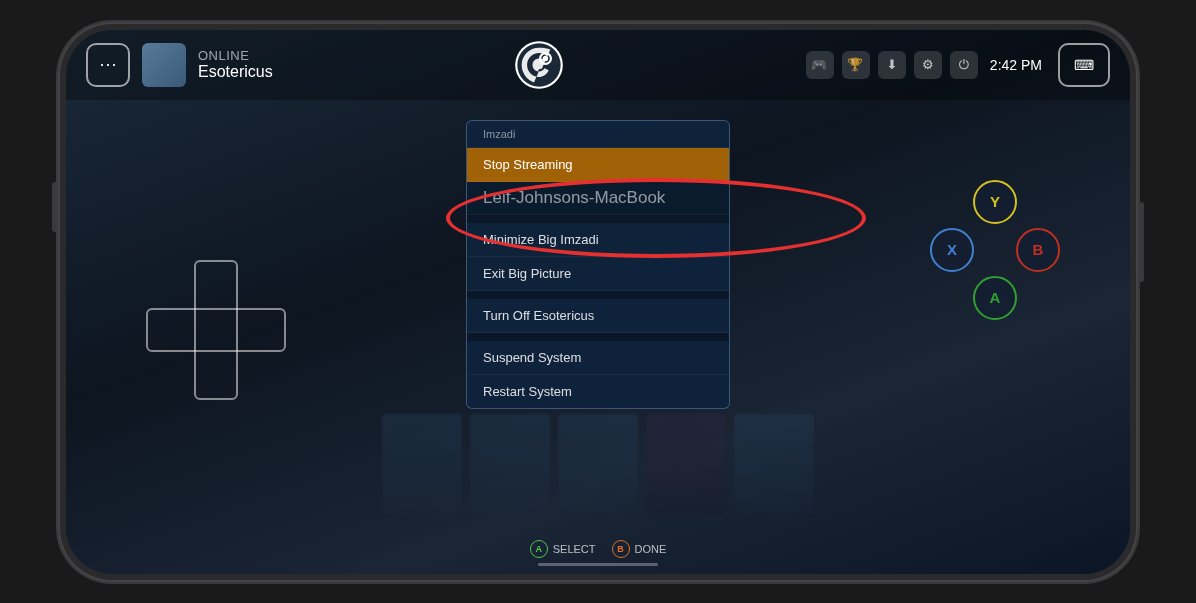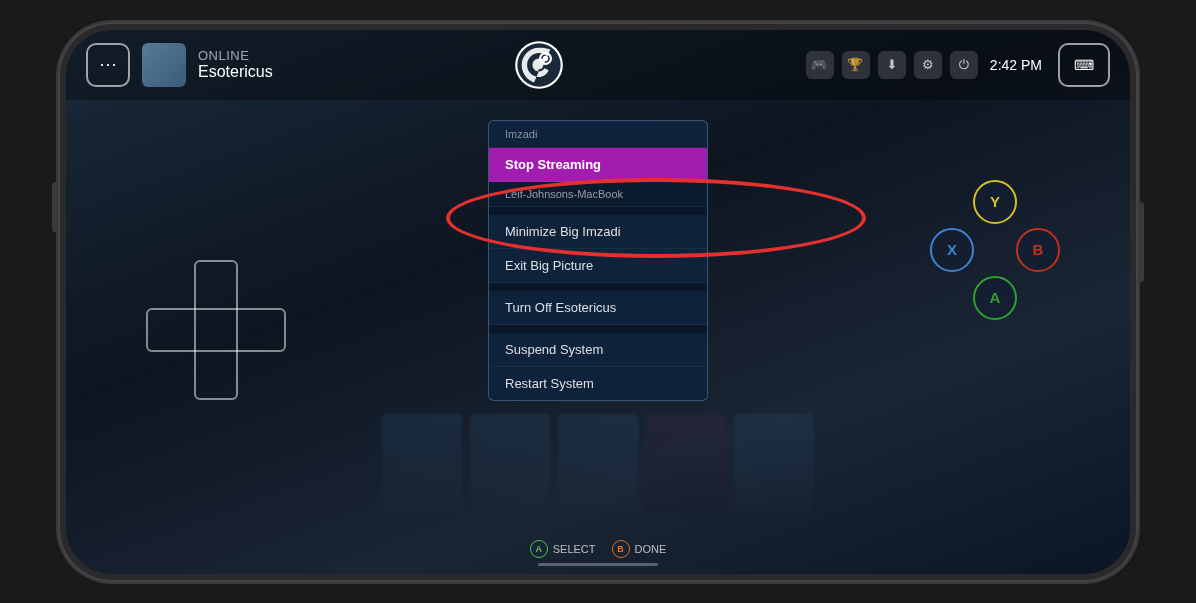--- a/index.html
+++ b/index.html
@@ -247,21 +247,21 @@
       font-size: 15px;
       font-weight: bold;
     }
 
     
     .steam-menu {
       position: absolute;
       top: 90px;
       left: 50%;
       transform: translateX(-50%);
-      width: 220px;
+      width: 264px;
       background: rgba(15, 35, 60, 0.95);
       border: 1px solid rgba(100,140,180,0.5);
       border-radius: 6px;
       overflow: hidden;
       z-index: 20;
     }
 
     .menu-item {
       padding: 9px 16px;
       color: rgba(255,255,255,0.85);
@@ -275,29 +275,29 @@
     }
 
     .menu-item.header-item {
       color: rgba(255,255,255,0.5);
       font-size: 11px;
       padding: 7px 16px;
     }
 
     .menu-item.sub-header {
       color: rgba(255,255,255,0.55);
-      font-size: 11px;
+      font-size: 17px;
       padding: 6px 16px;
       background: rgba(0,0,0,0.2);
     }
 
     .menu-item.highlighted {
-      background: #a21caf;
+      background: #a16207;
       color: white;
-      font-weight: 700;
+      font-weight: 400;
     }
 
     .menu-section-gap {
       height: 8px;
       background: rgba(0,0,0,0.3);
     }
 
     
     .red-ellipse {
       position: absolute;

